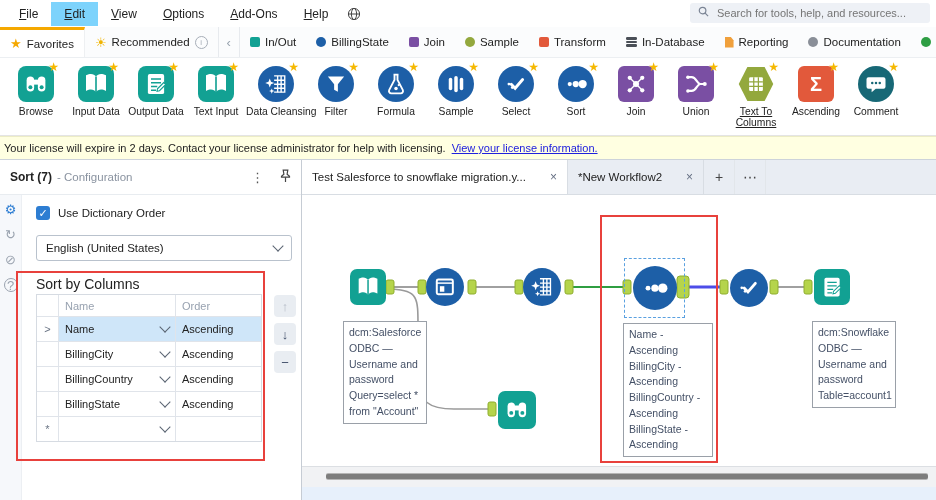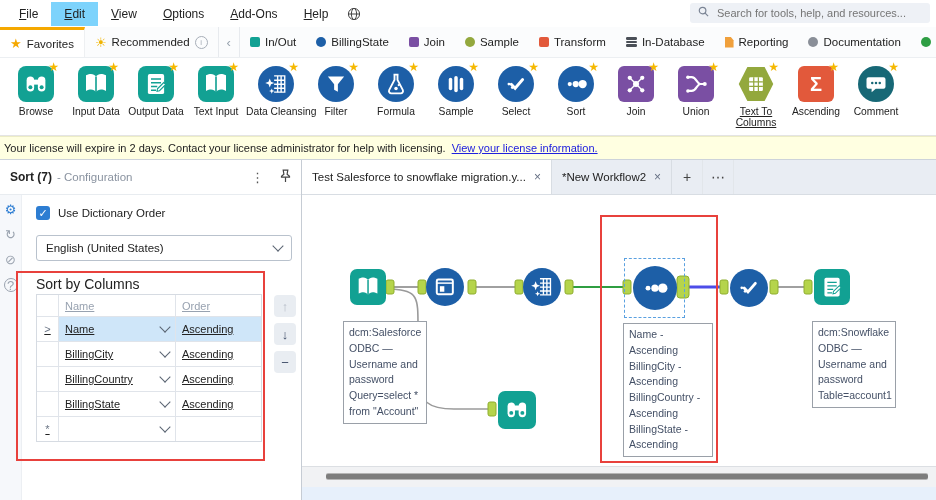--- a/index.html
+++ b/index.html
@@ -72,34 +72,34 @@
   .cbox{width:14px;height:14px;background:#2d7dd2;border-radius:3px;color:#fff;font-size:11px;
         display:flex;align-items:center;justify-content:center;}
   .lang{position:absolute;left:36px;top:40px;width:256px;height:26px;border:1px solid #b9c2cd;border-radius:3px;
         display:flex;align-items:center;justify-content:space-between;padding:0 9px;font-size:11.5px;box-sizing:border-box;}
   .chev{width:7px;height:7px;border-right:1.4px solid #5a6472;border-bottom:1.4px solid #5a6472;
         transform:rotate(45deg);margin-top:-4px;flex:none;}
   .redbox{position:absolute;border:2px solid #e8413c;pointer-events:none;box-sizing:border-box;}
   .rb1{left:16px;top:76px;width:249px;height:190px;}
   .seclabel{position:absolute;left:36px;top:81px;font-size:14px;}
   .grid{position:absolute;left:36px;top:99px;width:224px;border:1px solid #d6dbe2;font-size:11px;background:#fff;}
-  .grow{display:flex;height:24px;border-top:1px solid #e0e4ea;align-items:stretch;text-decoration:underline;}
+  .grow{display:flex;height:24px;border-top:1px solid #e0e4ea;align-items:stretch;}
   .grow.ghead{height:21px;border-top:none;color:#98a2b0;}
   .gc{display:flex;align-items:center;padding:0 6px;box-sizing:border-box;}
   .gc.m{width:22px;justify-content:center;color:#6a7484;border-right:1px solid #e0e4ea;padding:0;}
   .gc.n{width:117px;border-right:1px solid #e0e4ea;justify-content:space-between;}
   .gc.o{flex:1;}
   .grow.sel .gc.n,.grow.sel .gc.o{background:#cfe6f9;}
   .gbtn{position:absolute;left:274px;width:22px;height:22px;background:#e9edf2;border-radius:4px;
         display:flex;align-items:center;justify-content:center;color:#3f4d68;font-size:13px;}
   .gbtn.dis{color:#b3bac6;}
   
   .cv-col{flex:1;display:flex;flex-direction:column;min-width:0;}
   .tabbar{height:34px;flex:none;background:#e9edf3;display:flex;align-items:stretch;border-bottom:1px solid #d8dde3;font-size:11.5px;}
-  .tab{display:flex;align-items:center;gap:8px;padding:0 10px;border-right:1px solid #d8dde3;white-space:nowrap;}
+  .tab{display:flex;align-items:center;gap:24px;padding:0 10px;border-right:1px solid #d8dde3;white-space:nowrap;}
   .tab.active{background:#fff;}
   .tab .x{color:#667084;font-size:12px;}
   .tbtn{width:30px;display:flex;align-items:center;justify-content:center;color:#444;font-size:14px;border-right:1px solid #e2e6ea;}
   .canvas{flex:1;position:relative;background:#fff;overflow:hidden;}
   .wires{position:absolute;left:0;top:0;}
   .node{position:absolute;display:flex;align-items:center;justify-content:center;}
   .node svg{width:78%;height:78%;}
   .selbox{position:absolute;left:322px;top:63px;width:61px;height:60px;border:1.5px dashed #5aa0e0;box-sizing:border-box;}
   .rb2{left:298px;top:20px;width:118px;height:248px;}
   .anno{position:absolute;border:1px solid #9aa0a8;background:#fff;padding:3px 5px;font-size:10.5px;

